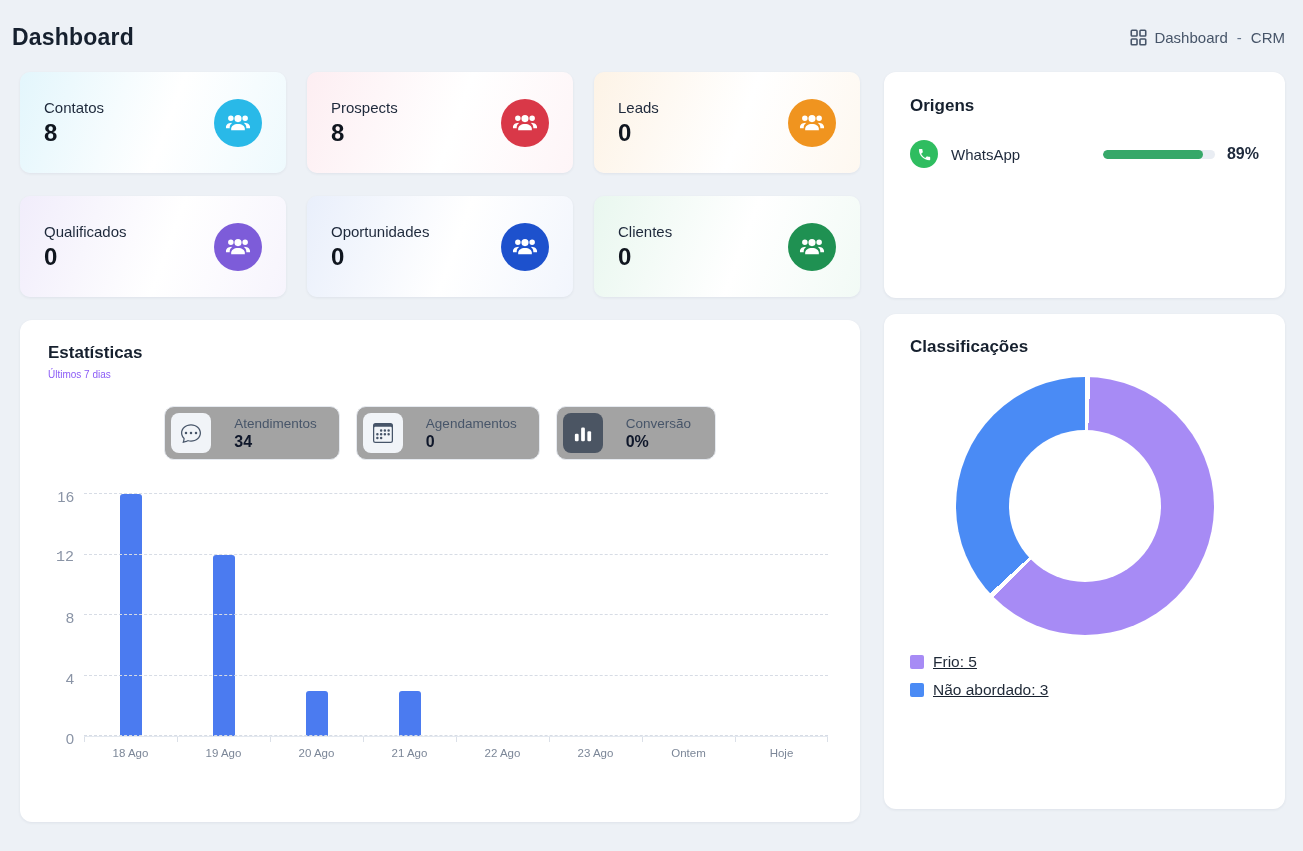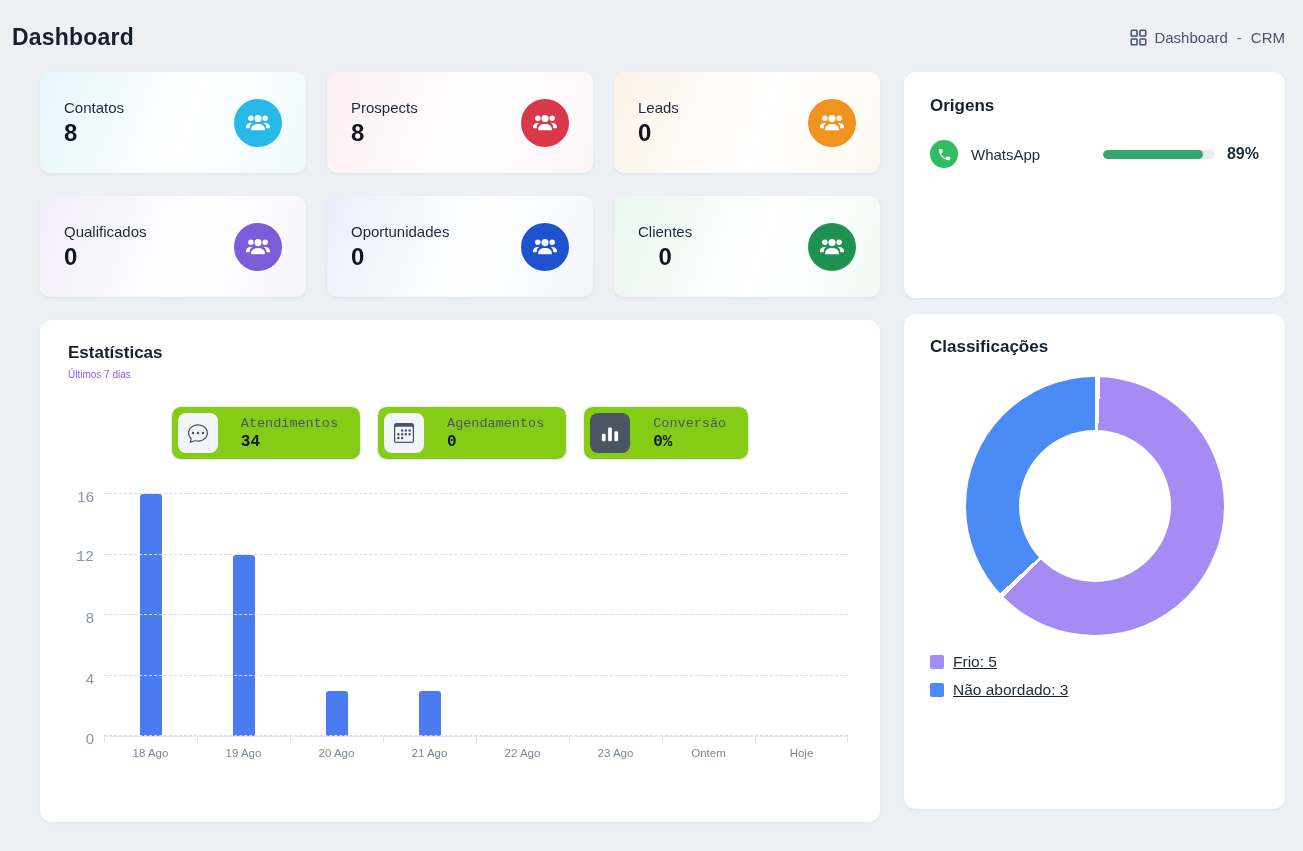--- a/index.html
+++ b/index.html
@@ -12,21 +12,20 @@
   .header {
     display:flex; justify-content:space-between; align-items:center;
     padding:24px 18px 21px 12px;
   }
   .page-title { font-size:23px; font-weight:700; color:#16202e; letter-spacing:.2px; }
   .breadcrumb { display:flex; align-items:center; gap:7px; font-size:15px; color:#475569; }
   .breadcrumb .sep { color:#64748b; padding:0 2px; }
   .layout {
     display:grid; grid-template-columns:840px 1fr; gap:24px;
     padding:0 18px 0 20px;
-    margin-left:20px;
   }
   .card {
     background:#fff; border-radius:12px;
     box-shadow:0 1px 3px rgba(25,39,70,.07);
   }
   
   .stat-grid { display:grid; grid-template-columns:repeat(3,1fr); gap:23px 21px; }
   .stat-card {
     height:101px; border-radius:10px;
     box-shadow:0 1px 3px rgba(25,39,70,.07);
@@ -56,22 +55,22 @@
     overflow:hidden;
   }
   .progress-fill { height:100%; border-radius:5px; }
   .origem-pct { margin-left:12px; font-size:16px; font-weight:700; color:#1e293b; }
   
   .estatisticas { margin-top:23px; height:502px; padding:23px 28px; }
   .subtitle { font-size:10px; color:#8b5cf6; margin-top:6px; }
   .metrics-row { display:flex; justify-content:center; gap:16px; margin-top:26px; }
   .metric-card {
     display:flex; align-items:center; gap:23px;
-    border:1px solid #e6eaf0; border-radius:10px; background:#84cc16;
-    padding:6px 22px 6px 6px; height:54px; min-width:160px;font-family:Liberation Mono, monospace;
+    border:1px solid #e6eaf0; border-radius:10px; background:#a3a3a3;
+    padding:6px 22px 6px 6px; height:54px; min-width:160px;
   }
   .metric-icon {
     width:40px; height:40px; border-radius:8px; background:#f1f4f8; flex:none;
     display:flex; align-items:center; justify-content:center;
   }
   .metric-icon svg { width:20px; height:20px; fill:#475569; }
   .metric-icon.dark { background:#4b5563; }
   .metric-icon.dark svg { fill:#fff; }
   .metric-label { font-size:13.5px; color:#475569; }
   .metric-value { font-size:16px; font-weight:700; color:#0f172a; margin-top:2px; }
@@ -208,21 +207,21 @@
           <svg viewBox="0 0 16 16">
               <path d="M8 7.5a2.2 2.2 0 1 0 0-4.4 2.2 2.2 0 0 0 0 4.4z"></path>
               <path d="M8 8.6c-2.5 0-4.2 1.3-4.2 3v.9h8.4v-.9c0-1.7-1.7-3-4.2-3z"></path>
               <path d="M3.6 6.8a1.7 1.7 0 1 0 0-3.4 1.7 1.7 0 0 0 0 3.4z"></path>
               <path d="M12.4 6.8a1.7 1.7 0 1 0 0-3.4 1.7 1.7 0 0 0 0 3.4z"></path>
               <path d="M3.9 7.9C2 8 .6 9.1.6 10.5v.8h2.3v-.7c0-1 .5-1.9 1.4-2.5l-.4-.2z"></path>
               <path d="M12.1 7.9c1.9.1 3.3 1.2 3.3 2.6v.8h-2.3v-.7c0-1-.5-1.9-1.4-2.5l.4-.2z"></path>
             </svg>
         </div>
       </div>
-      <div class="stat-card" style="background: linear-gradient(110deg, rgb(233, 247, 239) 0%, rgb(255, 255, 255) 55%, rgb(233, 247, 239) 130%); text-align: center;">
+      <div class="stat-card" style="background: linear-gradient(110deg, rgb(233, 247, 239) 0%, rgb(255, 255, 255) 55%, rgb(233, 247, 239) 130%);">
         <div>
             <div class="stat-label">Clientes</div>
              <div class="stat-value">0</div>
           </div>
         <div class="stat-icon" style="background: rgb(31, 145, 82);">
           <svg viewBox="0 0 16 16">
               <path d="M8 7.5a2.2 2.2 0 1 0 0-4.4 2.2 2.2 0 0 0 0 4.4z"></path>
               <path d="M8 8.6c-2.5 0-4.2 1.3-4.2 3v.9h8.4v-.9c0-1.7-1.7-3-4.2-3z"></path>
               <path d="M3.6 6.8a1.7 1.7 0 1 0 0-3.4 1.7 1.7 0 0 0 0 3.4z"></path>
               <path d="M12.4 6.8a1.7 1.7 0 1 0 0-3.4 1.7 1.7 0 0 0 0 3.4z"></path>

